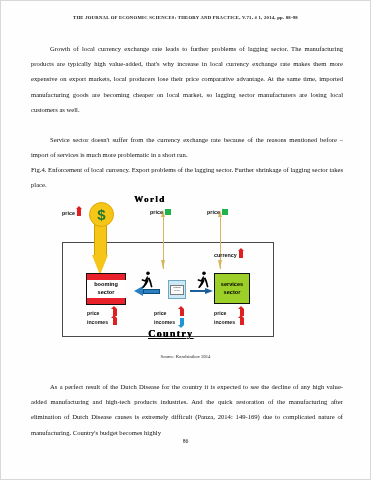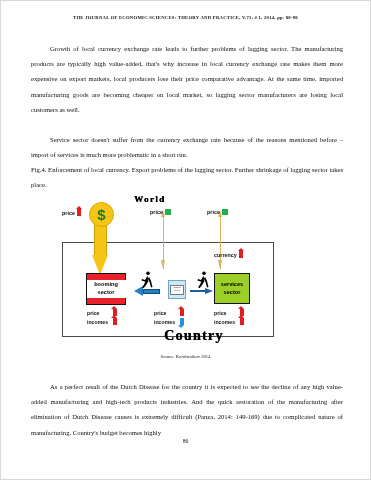--- a/index.html
+++ b/index.html
@@ -68,28 +68,29 @@
     font-family:"Liberation Serif", serif;
     font-weight:bold;
     font-style:normal;
     font-size:9px;
     letter-spacing:1.4px;
     color:#000;
     text-shadow:0.4px 0 0 #000;
   }
   .country-label{
     position:absolute;
-    left:108px;top:141px;
+    left:92px;top:141px;
     font-family:"Liberation Serif", serif;
     font-weight:bold;
-    font-size:14px;
+    font-size:10px;
     letter-spacing:1.3px;
     color:#000;
     text-shadow:0.4px 0 0 #000;
     z-index:6;
+    text-decoration:underline;
   }
   .country-box{
     position:absolute;
     left:6px;top:55px;
     width:212px;height:95px;
     border:1.1px solid #4a4a4a;
     box-sizing:border-box;
     background:transparent;
   }
 

